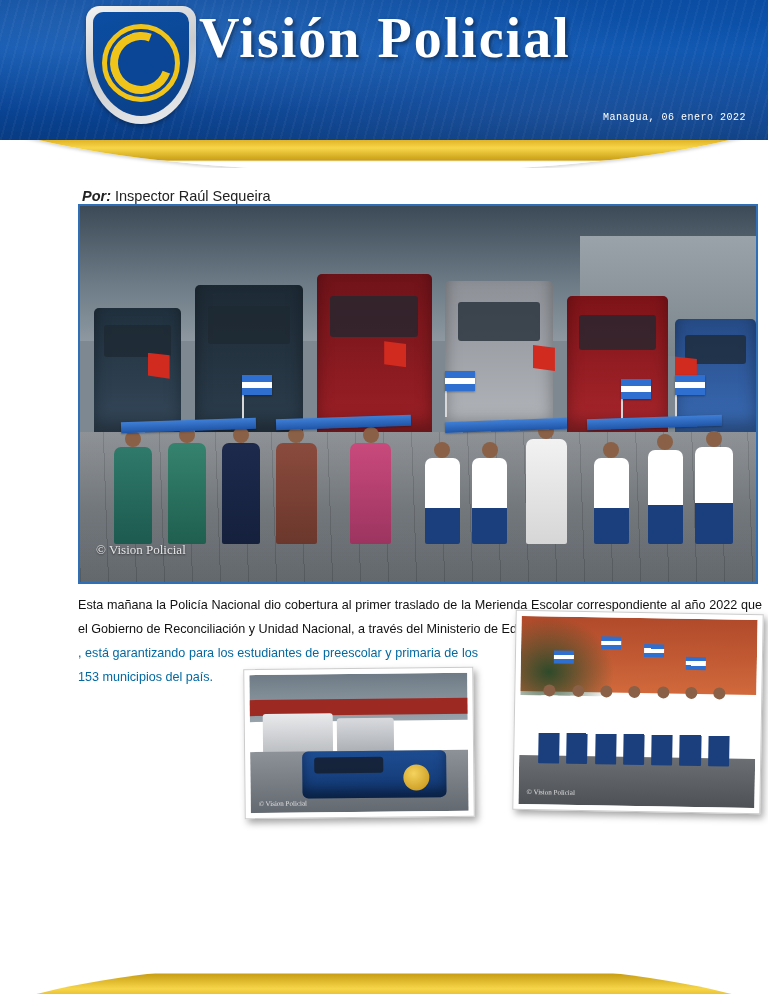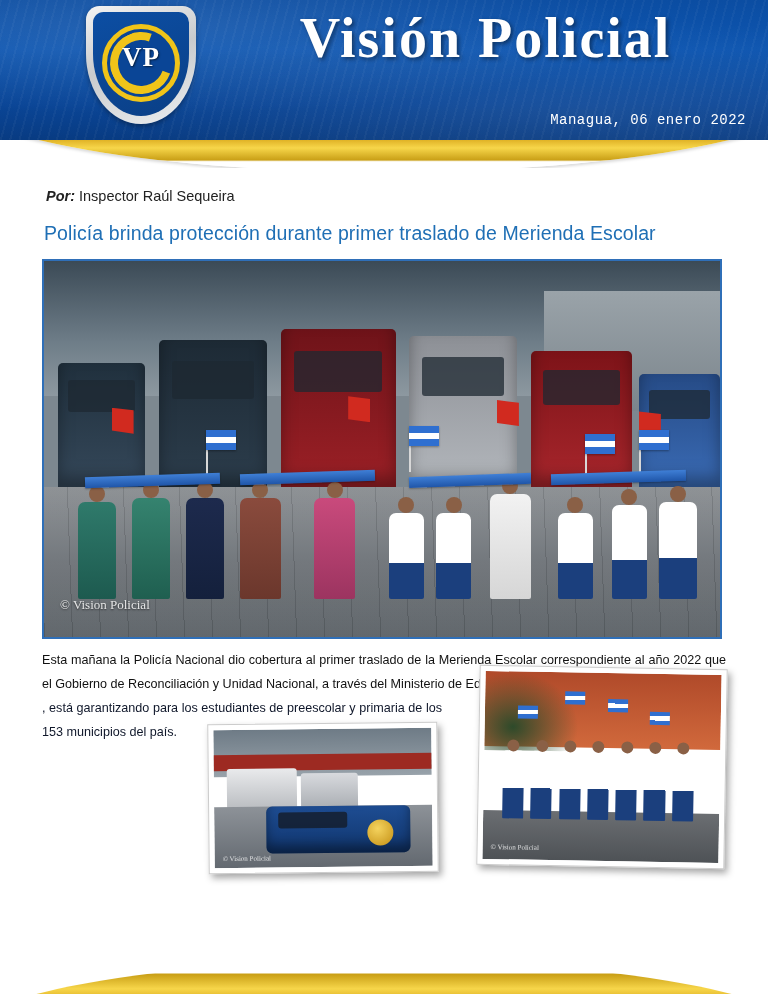--- a/index.html
+++ b/index.html
@@ -94,24 +94,24 @@
     color: #ffffff;
     font-size: 27px;
     font-weight: bold;
     font-family: "Liberation Serif", serif;
     letter-spacing: 1px;
     text-shadow: 1px 1px 2px rgba(0,0,0,0.6);
   }
 
   .masthead {
     position: absolute;
-    left: 213px;
+    left: 199px;
     top: 8px;
     width: 545px;
-    text-align: center;
+    text-align: left;
   }
   .masthead .title {
     color: #ffffff;
     font-family: "Liberation Serif", serif;
     font-weight: bold;
     font-size: 56px;
     line-height: 60px;
     letter-spacing: 2px;
     text-shadow: 2px 2px 4px rgba(0,0,0,0.45);
   }
@@ -135,21 +135,21 @@
     font-size: 14px;
     font-weight: bold;
     letter-spacing: 1px;
   }
   .dateline {
     position: absolute;
     right: 22px;
     top: 112px;
     color: #ffffff;
     font-family: "Liberation Mono", monospace;
-    font-size: 14px;
+    font-size: 10px;
     letter-spacing: 0.5px;
   }
 
   
   .gold-band {
     position: relative;
     width: 768px;
     height: 28px;
     background: #ffffff;
     overflow: hidden;
@@ -162,20 +162,21 @@
     height: 86px;
     border-radius: 0 0 50% 50% / 0 0 100% 100%;
     background: linear-gradient(180deg, #0b4da2 0%, #0b4da2 58%, #d9a81b 60%, #f7d64a 72%, #caa017 86%, #ffffff 88%);
     box-shadow: 0 2px 3px rgba(0,0,0,0.15);
   }
 
   
   .content {
     position: relative;
     padding: 12px 40px 0 40px;
+    margin-left: 36px;
   }
   .byline {
     font-size: 14.5px;
     color: #222222;
     margin: 8px 0 0 6px;
   }
   .byline .por {
     font-style: italic;
     font-weight: bold;
   }
@@ -286,21 +287,21 @@
     margin: 10px 2px 0 2px;
     font-size: 12.6px;
     line-height: 1.9;
     color: #111111;
     text-align: justify;
     width: 684px;
   }
   .caption .second {
     display: block;
     width: 400px;
-    color: #0f172a;
+    color: #0369a1;
     text-align: justify;
   }
   .caption .lead { color: #111111; }
 
   
   .photo-row {
     position: relative;
     height: 230px;
     margin-top: -96px;
   }
@@ -371,21 +372,20 @@
 <body>
 
 <div class="header">
   <div class="header-inner">
 
     <div class="shield">
       <div class="shield-outer"></div>
       <div class="shield-mid"></div>
       <div class="shield-ring"></div>
       <div class="shield-c"></div>
-      <div class="shield-vp">VP</div>
     </div>
 
     <div class="masthead">
       <div class="title">Visión Policial</div>
     </div>
 
     <div class="dateline">Managua, 06 enero 2022</div>
   </div>
 </div>
 
@@ -393,21 +393,20 @@
   <div class="arc"></div>
 </div>
 
 <div class="content">
 
   <div class="byline">
     <span class="por">Por:</span>
     <span>Inspector Raúl Sequeira</span>
   </div>
 
-  <h1 class="headline">Policía brinda protección durante primer traslado de Merienda Escolar</h1>
 
   <div class="main-photo">
     <div class="mp-sky"></div>
     <div class="mp-building"></div>
 
     <div class="truck t1">
         <div class="cab-win"></div>
       </div>
     <div class="truck t2">
         <div class="cab-win"></div>

